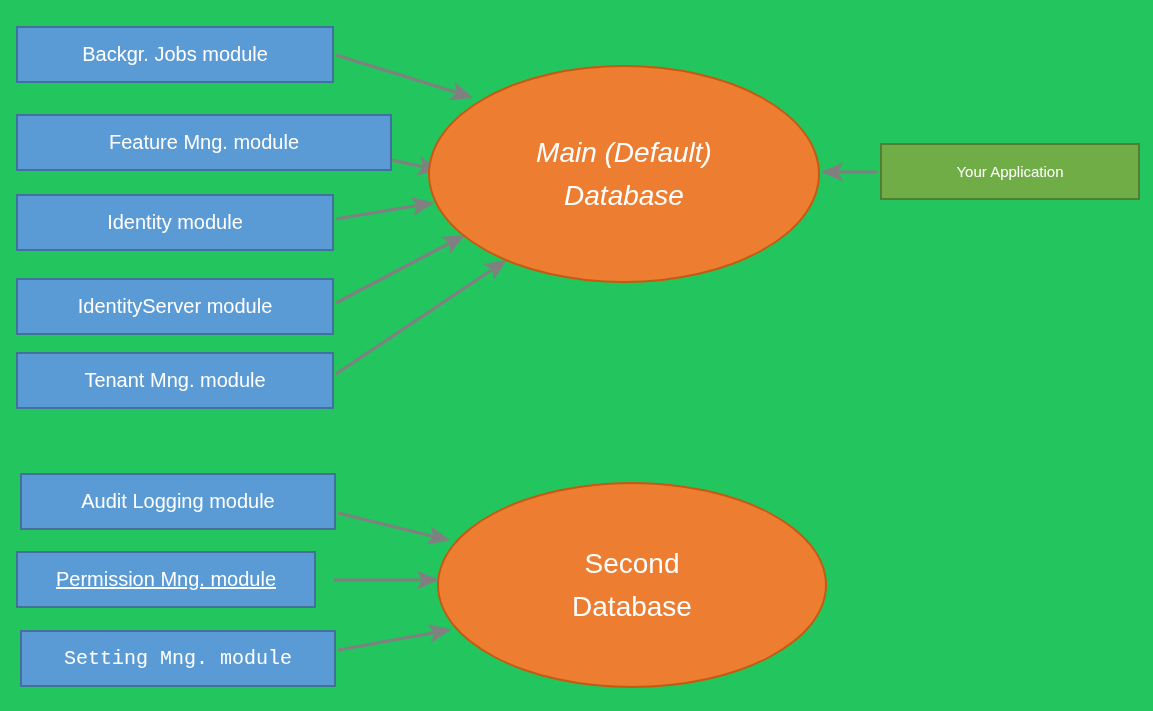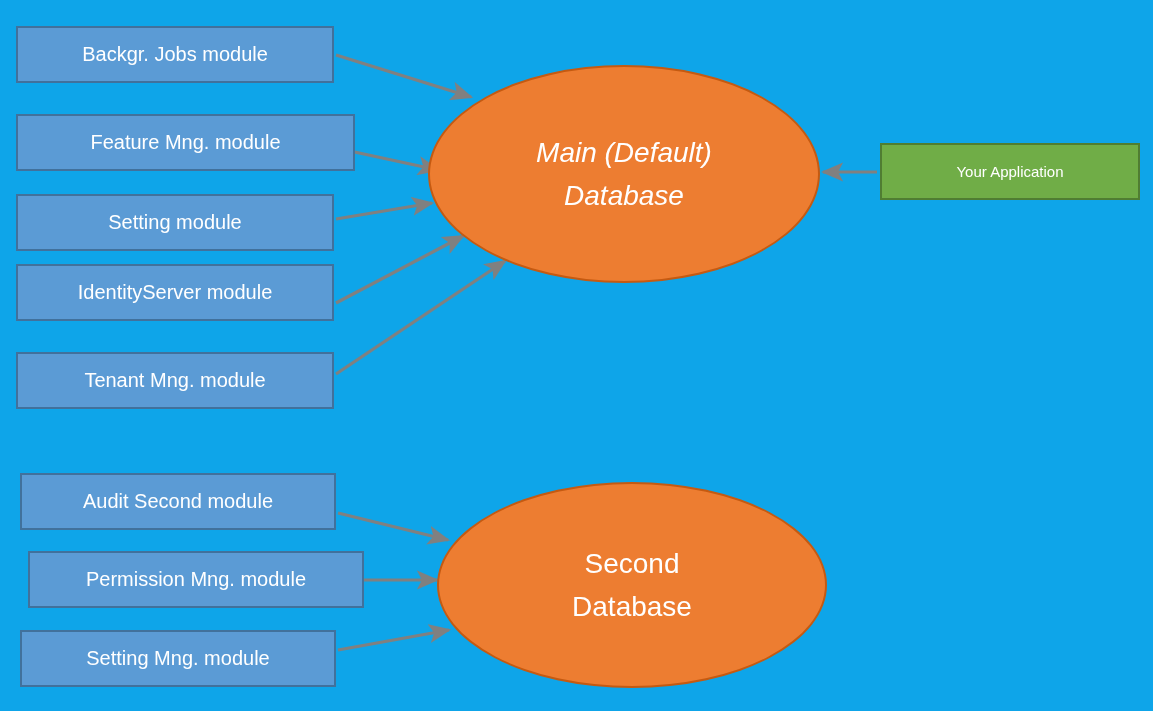--- a/index.html
+++ b/index.html
@@ -7,21 +7,21 @@
     padding: 0;
     background: #ffffff;
   }
   body {
     font-family: "Liberation Sans", sans-serif;
   }
   #diagram-canvas {
     position: relative;
     width: 1153px;
     height: 711px;
-    background: #0ea5e9;
+    background: #22c55e;
     overflow: hidden;
   }
   #edge-layer {
     position: absolute;
     left: 0;
     top: 0;
     width: 1153px;
     height: 711px;
     pointer-events: none;
   }
@@ -75,45 +75,45 @@
         <line x1="338" y1="513" x2="448" y2="540" marker-end="url(#arrowhead)"></line>
         <line x1="334" y1="580" x2="437" y2="580" marker-end="url(#arrowhead)"></line>
         <line x1="338" y1="650" x2="449" y2="630" marker-end="url(#arrowhead)"></line>
       </g>
   </svg>
 
   <div class="node module-box" style="left: 16px; top: 26px; width: 318px; height: 57px;">
       <span>Backgr. Jobs module</span>
     </div>
 
-  <div class="node module-box" style="left: 16px; top: 114px; width: 339px; height: 57px;">
+  <div class="node module-box" style="left: 16px; top: 114px; width: 376px; height: 57px;">
       <span>Feature Mng. module</span>
     </div>
 
   <div class="node module-box" style="left: 16px; top: 194px; width: 318px; height: 57px;">
-      <span>Setting module</span>
+      <span>Identity module</span>
     </div>
 
-  <div class="node module-box" style="left: 16px; top: 264px; width: 318px; height: 57px;">
+  <div class="node module-box" style="left: 16px; top: 278px; width: 318px; height: 57px;">
       <span>IdentityServer module</span>
     </div>
 
   <div class="node module-box" style="left: 16px; top: 352px; width: 318px; height: 57px;">
       <span>Tenant Mng. module</span>
     </div>
 
   <div class="node module-box" style="left: 20px; top: 473px; width: 316px; height: 57px;">
-      <span>Audit Second module</span>
+      <span>Audit Logging module</span>
     </div>
 
-  <div class="node module-box" style="left: 28px; top: 551px; width: 336px; height: 57px;">
+  <div class="node module-box" style="left: 16px; top: 551px; width: 300px; height: 57px; text-decoration: underline;">
       <span>Permission Mng. module</span>
     </div>
 
-  <div class="node module-box" style="left: 20px; top: 630px; width: 316px; height: 57px;">
+  <div class="node module-box" style="left: 20px; top: 630px; width: 316px; height: 57px; font-family: Liberation Mono, monospace;">
       <span>Setting Mng. module</span>
     </div>
 
   <div class="node db-ellipse" style="left: 428px; top: 65px; width: 392px; height: 218px; font-style: italic;"><span>Main (Default)
 Database</span></div>
 
   <div class="node db-ellipse" style="left: 437px; top: 482px; width: 390px; height: 206px; justify-content: center;"><span>Second
 Database</span></div>
 
   <div class="node app-box" style="left: 880px; top: 143px; width: 260px; height: 57px;">

